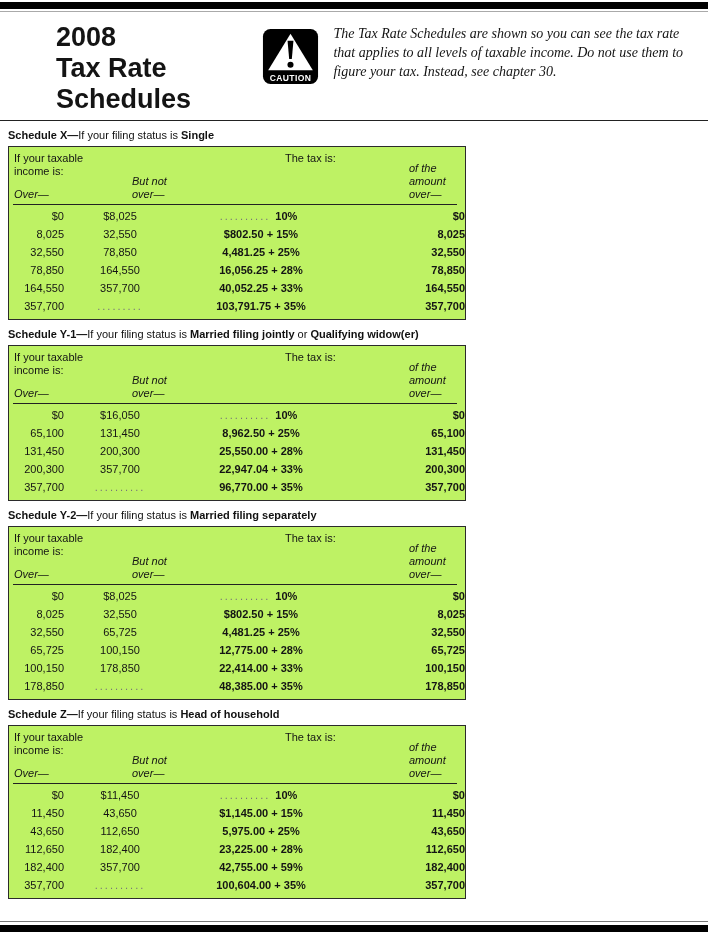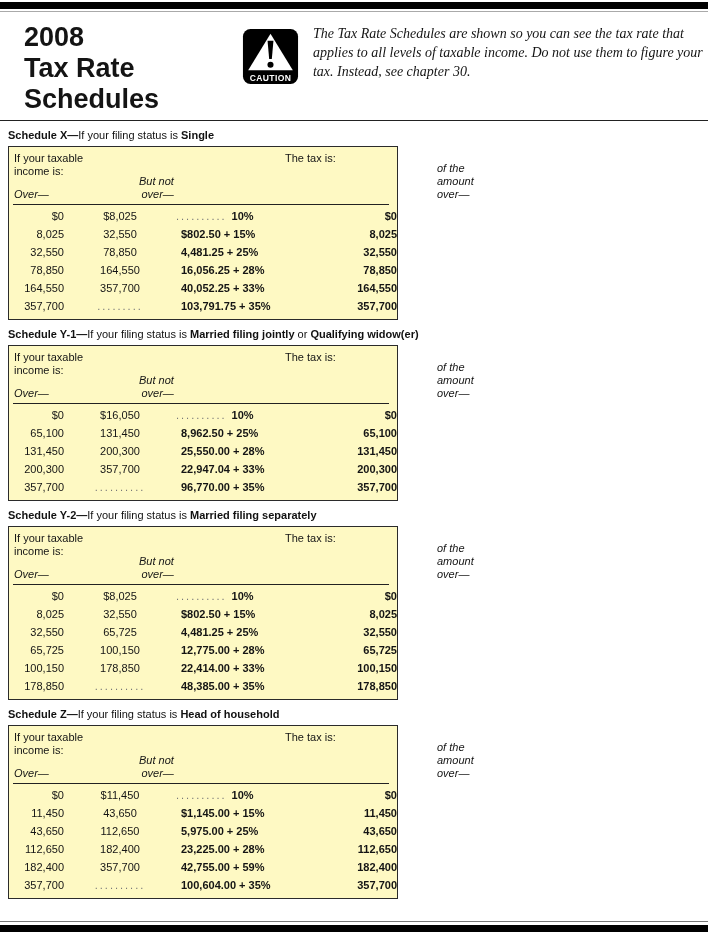--- a/index.html
+++ b/index.html
@@ -12,48 +12,48 @@
   .page { position:relative; width:708px; height:935px; background:#fff; overflow:hidden; }
 
   
   .rule-top-black { height:7px; background:#000; margin-top:2px; }
   .rule-top-gray  { height:1px; background:#aaa; margin-top:2px; }
   .bottom-rules { position:absolute; left:0; right:0; bottom:3px; }
   .rule-bot-gray  { height:1px; background:#777; }
   .rule-bot-black { height:7px; background:#000; margin-top:3px; }
 
   
-  .masthead { display:flex; align-items:flex-start; padding:9px 4px 0 24px; height:108px; }
+  .masthead { display:flex; align-items:flex-start; padding:9px 4px 0 24px; height:108px;margin-left:32px; }
   .doc-title { width:224px; font-size:27px; font-weight:bold; line-height:31px; margin-top:1px; }
   .caution-badge { flex:0 0 auto; width:57px; height:57px; margin-top:7px; }
   .note {
     font-family:"Liberation Serif", serif; font-style:italic;
     font-size:14px; line-height:19px; width:402px; margin:3px 0 0 14px;
   }
   .header-rule { height:1px; background:#222; }
 
   
   .schedule { margin:8px 0 0 8px; width:458px; }
   .schedule-title { font-size:11px; margin:0 0 5px 0; color:#111; }
   .schedule-title b { font-weight:bold; }
 
-  .box { border:1px solid #2b2b2b; background:#fef9c3; width:390px; }
+  .box { border:1px solid #2b2b2b; background:#bef264; width:458px; }
   .box-head { position:relative; height:57px; font-size:11px; line-height:13px; }
   .hd-income { position:absolute; left:5px; top:5px; white-space:pre-line; }
   .hd-over   { position:absolute; left:5px; bottom:3px; font-style:italic; }
-  .hd-butnot { position:absolute; left:130px; bottom:3px; font-style:italic; white-space:pre-line;text-align:right; }
+  .hd-butnot { position:absolute; left:123px; bottom:3px; font-style:italic; white-space:pre-line; }
   .hd-tax    { position:absolute; left:276px; top:5px;text-align:center; }
-  .hd-amount { position:absolute; left:428px; bottom:3px; font-style:italic; white-space:pre-line; }
+  .hd-amount { position:absolute; left:400px; bottom:3px; font-style:italic; white-space:pre-line; }
   .head-rule { height:0; border-top:1px solid #222; margin:0 8px 0 4px; }
 
   table.rates { border-collapse:collapse; width:100%; font-size:11px; margin:2px 0 4px 0; table-layout:fixed; }
   table.rates td { height:18px; padding:0; vertical-align:middle; }
   td.c0 { width:55px;  text-align:right; }
   td.c1 { width:112px; text-align:center; }
-  td.c2 { width:165px; text-align:left; font-weight:bold; }
+  td.c2 { width:165px; text-align:center; font-weight:bold; }
   td.c3 { text-align:right; padding-right:7px; font-weight:bold; }
   td.dots { color:#787878; letter-spacing:2px; font-weight:normal; }
   .leader { color:#787878; letter-spacing:2px; font-weight:normal; margin-right:5px; }
 </style>
 </head>
 <body>
 
 <div class="page">
 
   <div class="rule-top-black"></div>

